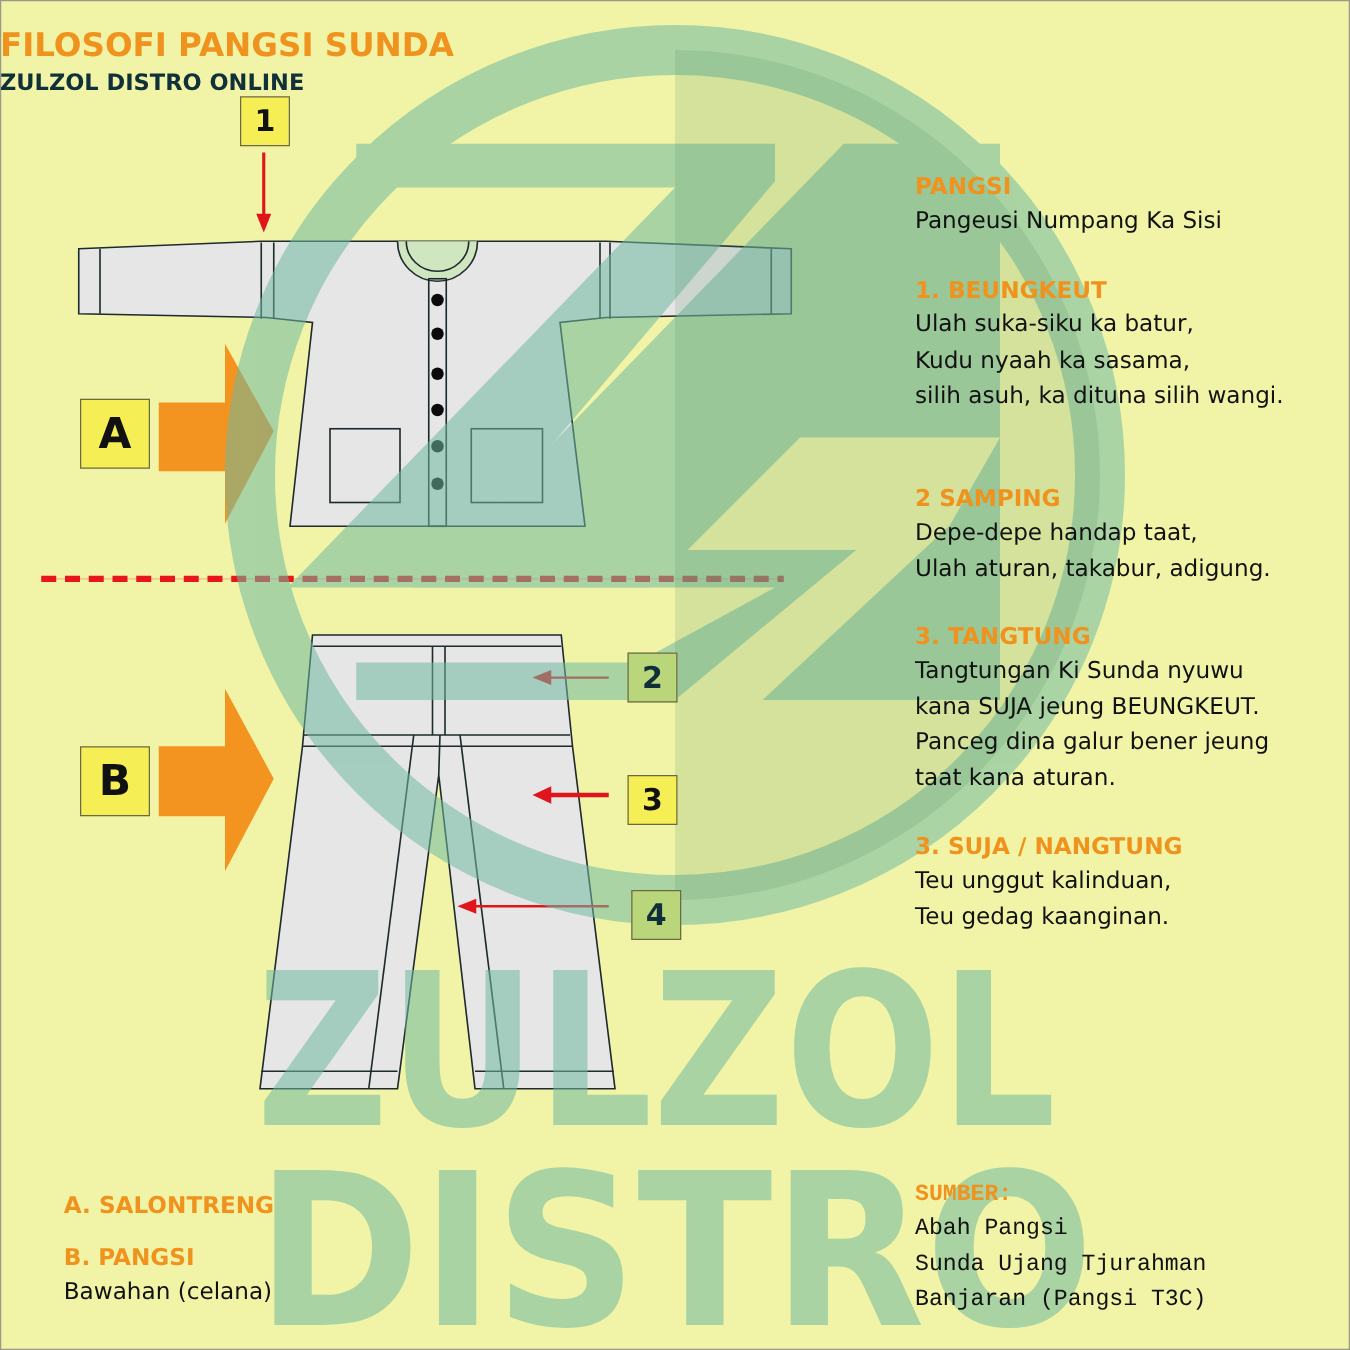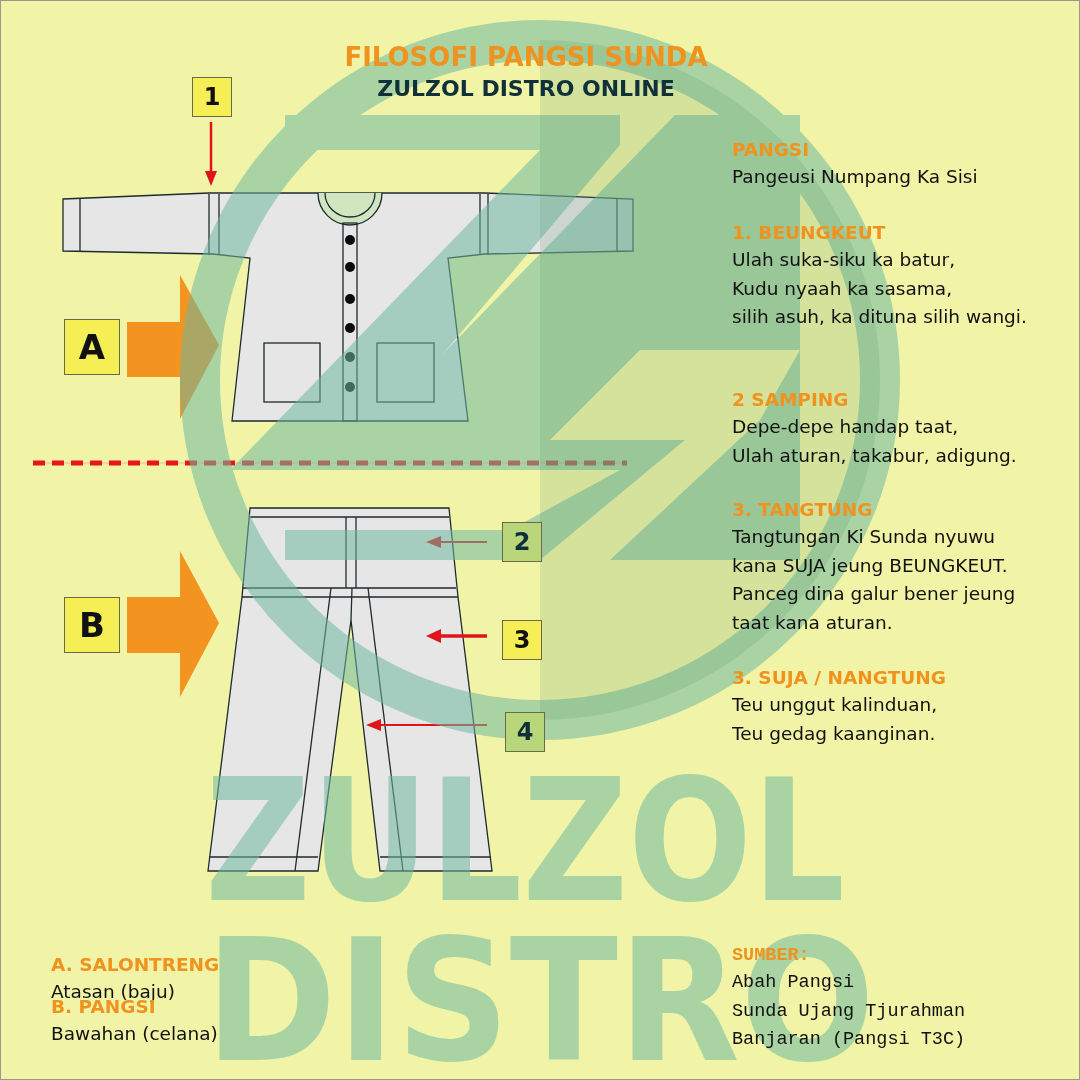--- a/index.html
+++ b/index.html
@@ -1,21 +1,21 @@
 <!DOCTYPE html>
 <html><head>
 <meta charset="utf-8">
 <style>
   html, body { margin: 0; padding: 0; }
   body { width: 1080px; height: 1080px; position: relative; overflow: hidden; background: #f1f4a6; font-family: "DejaVu Sans", "Liberation Sans", sans-serif; }
   .frame { position: absolute; left: 0; top: 0; width: 1078px; height: 1078px; border: 1px solid #9a9a8a; box-sizing: content-box; }
   svg.art { position: absolute; left: 0; top: 0; }
-  .title { position: absolute; left: 0; width: 1052px; text-align: center; font-weight: bold; margin-top: 20px; }
+  .title { position: absolute; left: 0; width: 1052px; font-weight: bold; }
   .title.main { top: 22px; font-size: 26px; color: #f0921e; letter-spacing: 0px; }
-  .title.sub { top: 56px; font-size: 22px; color: #10303a; }
+  .title.sub { top: 56px; font-size: 18px; color: #10303a; }
   .section { position: absolute; left: 712px; width: 360px; margin-left: 20px; }
   .section .head { font-size: 18.5px; font-weight: bold; color: #f0921e; line-height: 26px; }
   .section .line { font-size: 18.5px; color: #111; line-height: 28.5px; white-space: nowrap; }
   .legend { position: absolute; left: 51px; width: 300px; }
   .legend .head { font-size: 18.5px; font-weight: bold; color: #f0921e; line-height: 26px; }
   .legend .line { font-size: 18.5px; color: #111; line-height: 28px; }
   .badge { position: absolute; display: flex; align-items: center; justify-content: center; font-weight: bold; color: #111; border: 1px solid #6a6a4a; box-sizing: border-box; }
   .badge.big { width: 56px; height: 56px; font-size: 34px; background: #f5ef55; }
   .badge.small { width: 40px; height: 40px; font-size: 24px; background: #f5ef55; }
   .badge.tint { background: #b9d67a; color: #0f2f3a; }
@@ -163,18 +163,17 @@
 
 <div class="section" style="top:943px;font-family:Liberation Mono, monospace;">
   <div class="head">SUMBER:</div>
   <div class="line">Abah Pangsi</div>
   <div class="line">Sunda Ujang Tjurahman</div>
   <div class="line">Banjaran (Pangsi T3C)</div>
 </div>
 
 <div class="legend" style="top:916px;margin-top:36px;">
   <div class="head">A. SALONTRENG</div>
-  <div class="line">Atasan (baju)</div>
 </div>
 <div class="legend" style="top:994px;">
   <div class="head">B. PANGSI</div>
   <div class="line">Bawahan (celana)</div>
 </div>
 
 </body></html>

